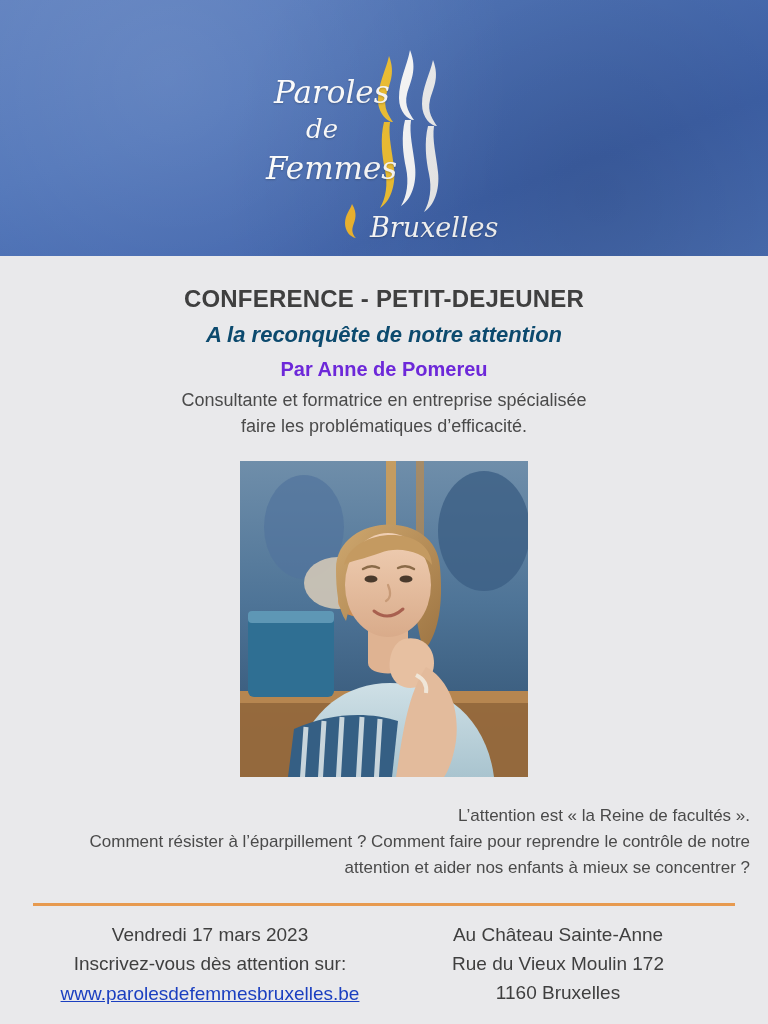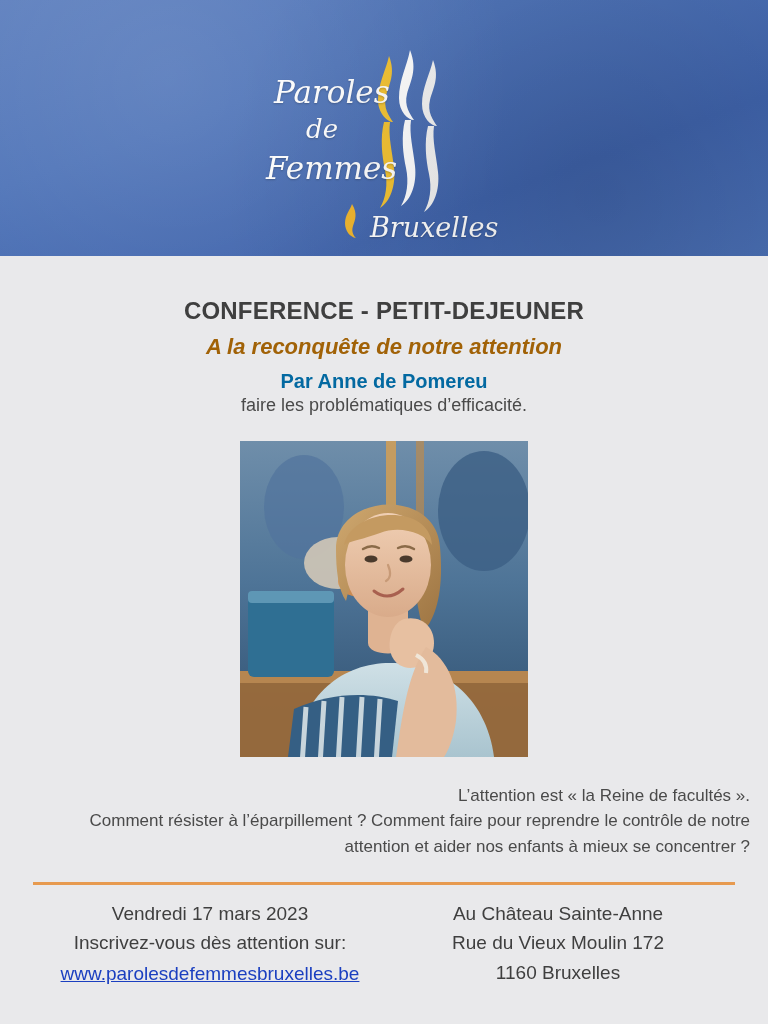--- a/index.html
+++ b/index.html
@@ -54,41 +54,41 @@
   .logo-bruxelles { left: 112px; top: 186px; font-size: 27px; }
 
   
   .content {
     position: relative;
     width: 768px;
     height: 768px;
     background: #e9e9eb;
   }
   .title-block {
-    padding-top: 41px;
+    padding-top: 29px;
     text-align: center;
   }
   .conf-title {
     font-size: 24px;
     font-weight: bold;
     color: #3f3f3f;
     letter-spacing: 0.2px;
   }
   .conf-subtitle {
     margin-top: 9px;
     font-size: 22px;
     font-weight: bold;
     font-style: italic;
-    color: #a16207;
+    color: #0c4a6e;
   }
   .conf-speaker {
     margin-top: 10px;
     font-size: 20px;
     font-weight: bold;
-    color: #0369a1;
+    color: #6d28d9;
   }
   .conf-desc {
     margin-top: 7px;
     font-size: 18px;
     color: #4a4a4a;
     line-height: 1.42;
   }
 
   .photo-wrap {
     margin: 22px auto 0 auto;
@@ -163,20 +163,21 @@
     <span class="logo-word logo-bruxelles">Bruxelles</span>
   </div>
 </div>
 
 <div class="content">
 
   <div class="title-block">
     <div class="conf-title">CONFERENCE - PETIT-DEJEUNER</div>
     <div class="conf-subtitle">A la reconquête de notre attention</div>
     <div class="conf-speaker">Par Anne de Pomereu</div>
+    <div class="conf-desc">Consultante et formatrice en entreprise spécialisée</div>
     <div class="conf-desc" style="margin-top:0">faire les problématiques d’efficacité.</div>
   </div>
 
   <div class="photo-wrap">
     <svg class="photo-svg" viewBox="0 0 288 316" preserveAspectRatio="xMidYMid slice">
       <defs>
         <linearGradient id="bgGrad" x1="0" y1="0" x2="0" y2="1">
           <stop offset="0%" stop-color="#6f8eaa"></stop>
           <stop offset="45%" stop-color="#4e7497"></stop>
           <stop offset="100%" stop-color="#2d4d6d"></stop>

